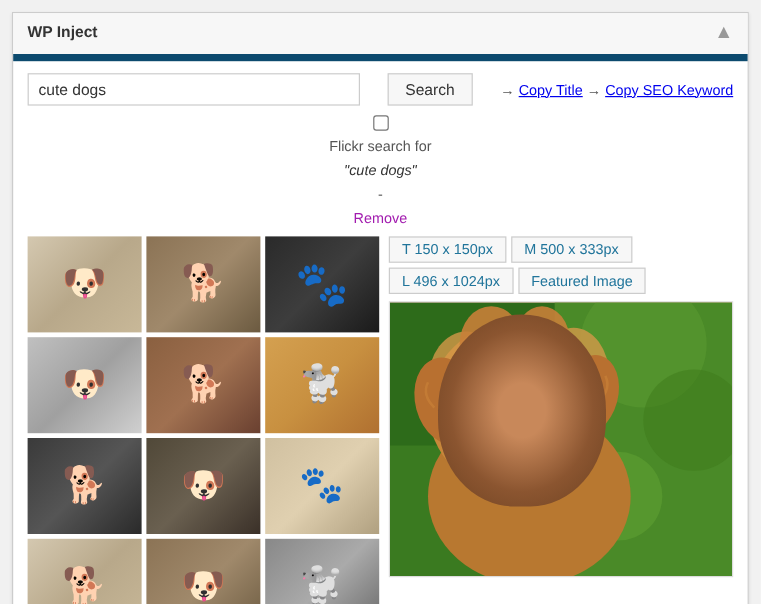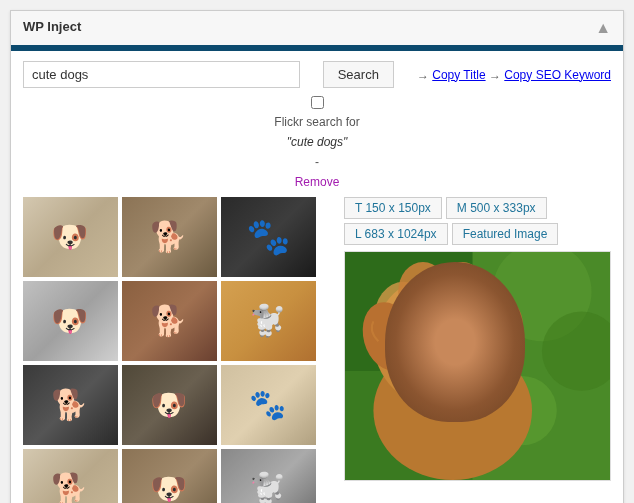--- a/index.html
+++ b/index.html
@@ -110,21 +110,20 @@
     .dog11 { background: linear-gradient(135deg, #504838 0%, #6a6050 50%, #3a3028 100%); }
     .dog12 { background: linear-gradient(135deg, #d0c0a0 0%, #e0d0b0 50%, #b0a080 100%); }
     .dog-icon {
       font-size: 30px;
       text-align: center;
       line-height: 80px;
     }
     .right-panel {
       flex: 1;
       min-width: 0;
-      margin-left: 20px;
     }
     .size-buttons {
       display: flex;
       flex-wrap: wrap;
       gap: 4px;
       margin-bottom: 6px;
     }
     .size-btn {
       padding: 3px 10px;
       font-size: 12px;
@@ -238,21 +237,21 @@
         </div>
         <div class="grid-cell dog6">
           <div class="dog-icon">🐩</div>
         </div>
       </div>
 
       <div class="right-panel">
         <div class="size-buttons">
           <button class="size-btn">T 150 x 150px</button>
           <button class="size-btn">M 500 x 333px</button>
-          <button class="size-btn">L 683 x 1024px</button>
+          <button class="size-btn">L 496 x 1024px</button>
           <button class="size-btn featured">Featured Image</button>
         </div>
 
         <div class="preview-image">
           <svg width="100%" height="100%" viewBox="0 0 270 230" preserveAspectRatio="xMidYMid slice">
 
             <rect width="270" height="230" fill="#2d6b1a"></rect>
             <rect x="0" y="120" width="270" height="110" fill="#3a7a20"></rect>
             <rect x="130" y="0" width="140" height="230" fill="#4a8a28"></rect>
 

